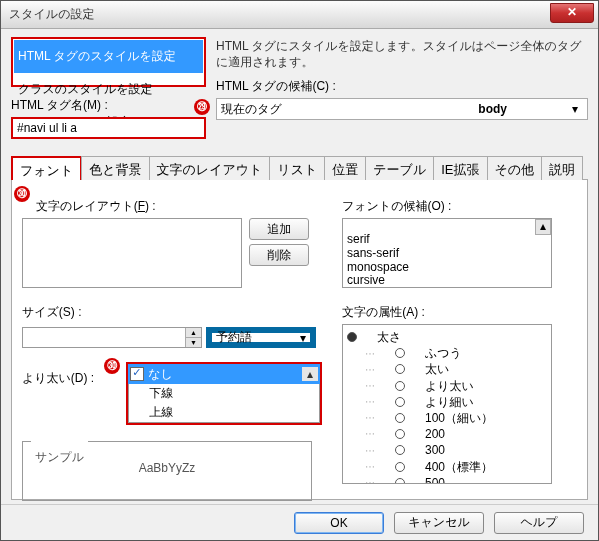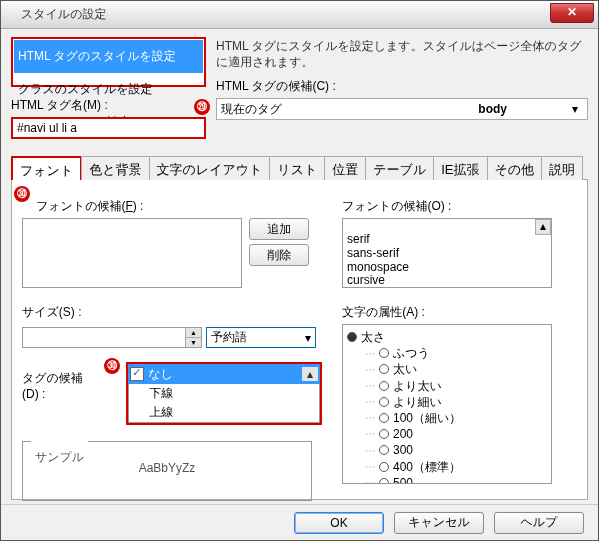--- a/index.html
+++ b/index.html
@@ -1,18 +1,18 @@
 <!DOCTYPE html>
 <html><head>
 <meta charset="utf-8">
 <style>
 * { box-sizing: border-box; font-family: 'MS UI Gothic', sans-serif; font-size: 12px; margin: 0; padding: 0; }
 body { background: linear-gradient(to bottom, #d4a050 0%, #f4f4f4 8%); width: 599px; height: 541px; overflow: hidden; }
 .window { width: 599px; height: 541px; background: #f0f0f0; border: 1px solid #555; position: relative; }
-.titlebar { height: 28px; background: linear-gradient(to bottom, #fdfdfd 0%, #eaeaea 50%, #d8d8d8 100%); border-bottom: 1px solid #aaa; display: flex; align-items: center; padding-left: 20px; position: relative; }
+.titlebar { height: 28px; background: linear-gradient(to bottom, #fdfdfd 0%, #eaeaea 50%, #d8d8d8 100%); border-bottom: 1px solid #aaa; display: flex; align-items: center; padding-left: 8px; position: relative; }
 .titlebar .title { color: #333; }
 .close-btn { position: absolute; right: 4px; top: 2px; width: 44px; height: 20px; background: linear-gradient(to bottom, #e57373 0%, #c93030 50%, #b02020 100%); border: 1px solid #8a1a1a; border-radius: 0 0 3px 3px; color: #fff; text-align: center; line-height: 16px; font-weight: bold; font-family: Arial; }
 .body-area { padding: 8px 10px; background: #f0f0f0; }
 .top-row { display: flex; gap: 10px; margin-bottom: 10px; }
 .left-panel { width: 195px; }
 .listbox { border: 2px solid #d40000; background: #fff; height: 50px; padding: 1px; }
 .listbox .item { padding: 8px 4px; }
 .listbox .sel { background: #3399ff; color: #fff; }
 .right-panel { flex: 1; padding-top: 2px; }
 .desc { color: #333; line-height: 1.3; margin-bottom: 6px; }
@@ -35,32 +35,32 @@
 .btn-col { display: inline-flex; flex-direction: column; gap: 4px; margin-left: 4px; vertical-align: top; }
 .small-btn { width: 60px; height: 22px; border: 1px solid #999; background: linear-gradient(#fdfdfd,#e5e5e5); border-radius: 3px; }
 .cand-box { border: 1px solid #999; background: #fff; width: 210px; height: 70px; padding: 2px 4px; position: relative; overflow: hidden; }
 .cand-box .line { line-height: 1.15; font-family: sans-serif; }
 .scroll-up { position: absolute; right: 0; top: 0; width: 16px; height: 16px; background: #e5e5e5; border: 1px solid #aaa; text-align: center; line-height: 12px; }
 .size-row { display: flex; align-items: center; gap: 4px; margin-top: 6px; }
 .spinner { width: 180px; height: 21px; border: 1px solid #999; background: #fff; position: relative; }
 .spin-btns { position: absolute; right: 0; top: 0; width: 16px; height: 100%; }
 .spin-btns div { height: 50%; background: #e5e5e5; border-left: 1px solid #aaa; font-size: 7px; text-align: center; line-height: 9px; }
 .spin-btns div:first-child { border-bottom: 1px solid #aaa; }
-.reserve-dd { width: 110px; height: 21px; border: 1px solid #0369a1; background: #fff; display: flex; align-items: center; padding: 0 4px; }
+.reserve-dd { width: 110px; height: 21px; border: 6px solid #0369a1; background: #fff; display: flex; align-items: center; padding: 0 4px; }
 .decor-row { display: flex; align-items: flex-start; gap: 4px; margin-top: 14px; }
 .decor-dd { border: 2px solid #d40000; width: 200px; position: relative; }
 .decor-sel { display: flex; align-items: center; background: #3399ff; color: #fff; height: 20px; padding: 0 2px; }
 .decor-sel .chk { width: 14px; height: 14px; background: #fff; border: 1px solid #666; margin-right: 4px; position: relative; }
 .decor-sel .chk::after { content: "✓"; position: absolute; top: -2px; left: 1px; color: #2060c0; font-size: 11px; }
 .decor-list { background: #fff; border: 1px solid #999; border-top: none; }
 .decor-list div { padding: 1px 4px 1px 20px; }
 .sample-box { border: 1px solid #999; width: 290px; height: 60px; margin-top: 16px; text-align: center; line-height: 46px; font-family: serif; font-size: 20px; color: #555; position: relative; }
 .sample-box .lbl { position: absolute; top: -8px; left: 8px; background: #fff; padding: 0 4px; font-size: 12px; }
 .attr-box { border: 1px solid #999; background: #fff; width: 210px; height: 160px; padding: 4px; overflow: hidden; position: relative; }
-.tree-item { display: flex; align-items: center; gap: 2px; line-height: 1.35; }
+.tree-item { display: flex; align-items: center; gap: 18px; line-height: 1.35; }
 .tree-item .rad { width: 10px; height: 10px; border: 1px solid #555; border-radius: 50%; margin-right: 2px; }
 .tree-item .rad.fill { background: #333; }
 .tree-item.child { padding-left: 18px; }
 .dotline { color: #aaa; margin-right: 2px; font-size: 10px; }
 .bottom-bar { position: absolute; bottom: 0; left: 0; right: 0; height: 36px; background: #f0f0f0; border-top: 1px solid #ccc; display: flex; justify-content: flex-end; align-items: center; gap: 10px; padding-right: 14px; }
 .dlg-btn { width: 90px; height: 22px; border: 1px solid #888; background: linear-gradient(#fdfdfd,#e5e5e5); border-radius: 3px; }
 .dlg-btn.default { border: 1px solid #3b7dd8; box-shadow: 0 0 0 1px #7eb6f2 inset; }
 .u { text-decoration: underline; }
 </style>
 </head>
@@ -106,21 +106,21 @@
       <div class="tab">テーブル</div>
       <div class="tab">IE拡張</div>
       <div class="tab">その他</div>
       <div class="tab">説明</div>
     </div>
 
     <div class="tab-content">
       <div class="marker" style="top:6px; left:2px;">㉚</div>
       <div class="tc-row">
         <div class="tc-left">
-          <div class="label" style="margin-left:14px;"><span>フォントの候補(</span><span class="u">F</span><span>) :</span></div>
+          <div class="label" style="margin-left:14px;"><span>文字のレイアウト(</span><span class="u">F</span><span>) :</span></div>
           <div>
             <div class="font-box"></div>
             <div class="btn-col">
               <button class="small-btn">追加</button>
               <button class="small-btn">削除</button>
             </div>
           </div>
 
           <div class="label" style="margin-top:16px;">サイズ(S) :</div>
           <div class="size-row">
@@ -131,21 +131,21 @@
                 </div>
             </div>
             <div class="reserve-dd">
               <span style="flex:1">予約語</span>
               <span>▾</span>
             </div>
           </div>
 
           <div class="decor-row">
             <div style="width:78px; position:relative;">
-              <div class="label">タグの候補(D) :</div>
+              <div class="label">より太い(D) :</div>
               <div class="marker" style="top:-4px; right:-22px;">㉚</div>
             </div>
             <div class="decor-dd" style="margin-left:24px;">
               <div class="decor-sel">
                 <span class="chk"></span>
                 <span style="flex:1">なし</span>
                 <span style="background:#e5e5e5;color:#333;width:16px;text-align:center;">▴</span>
               </div>
               <div class="decor-list">
                 <div>下線</div>

